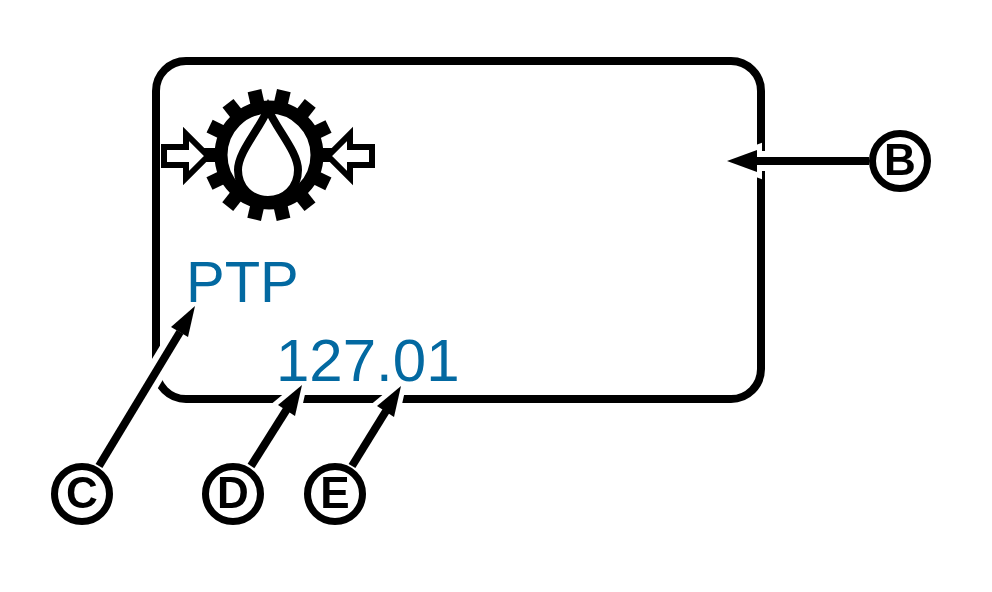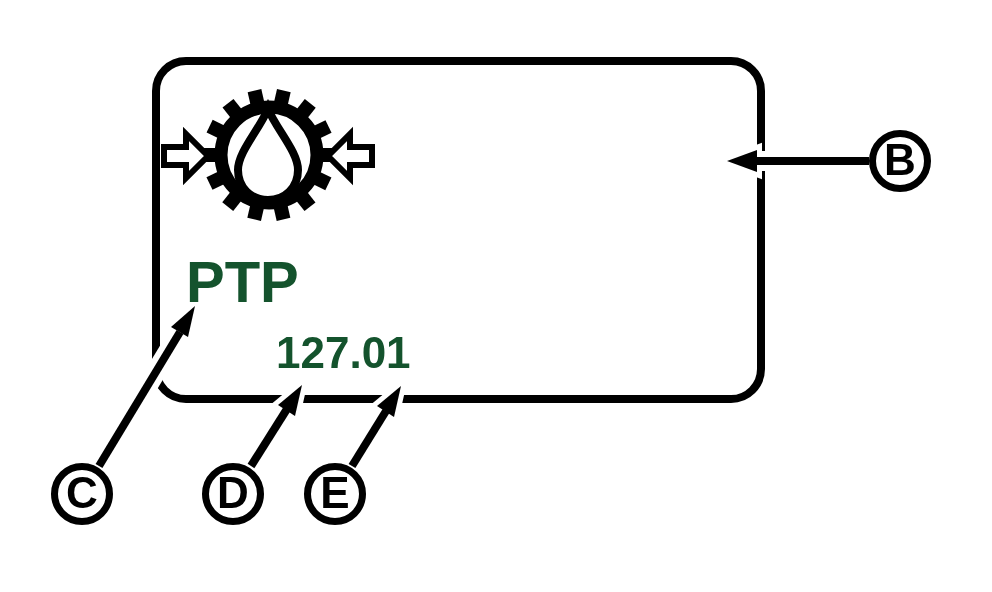--- a/index.html
+++ b/index.html
@@ -15,36 +15,36 @@
     background: #ffffff;
     overflow: hidden;
   }
   .canvas svg {
     position: absolute;
     left: 0;
     top: 0;
   }
   .label {
     position: absolute;
-    color: #14532d;
-    font-weight: bold;
+    color: #0369a1;
+    font-weight: normal;
     line-height: 1;
     white-space: nowrap;
     letter-spacing: 0;
     text-align: center;
   }
   .label.ptp {
     left: 186px;
     top: 253px;
     font-size: 58px;
   }
   .label.value {
     left: 276px;
     top: 331px;
-    font-size: 44px;
+    font-size: 60px;
   }
   .callout-circle {
     position: absolute;
     box-sizing: border-box;
     width: 62px;
     height: 62px;
     border: 7px solid #000000;
     border-radius: 50%;
     background: #ffffff;
     display: flex;

